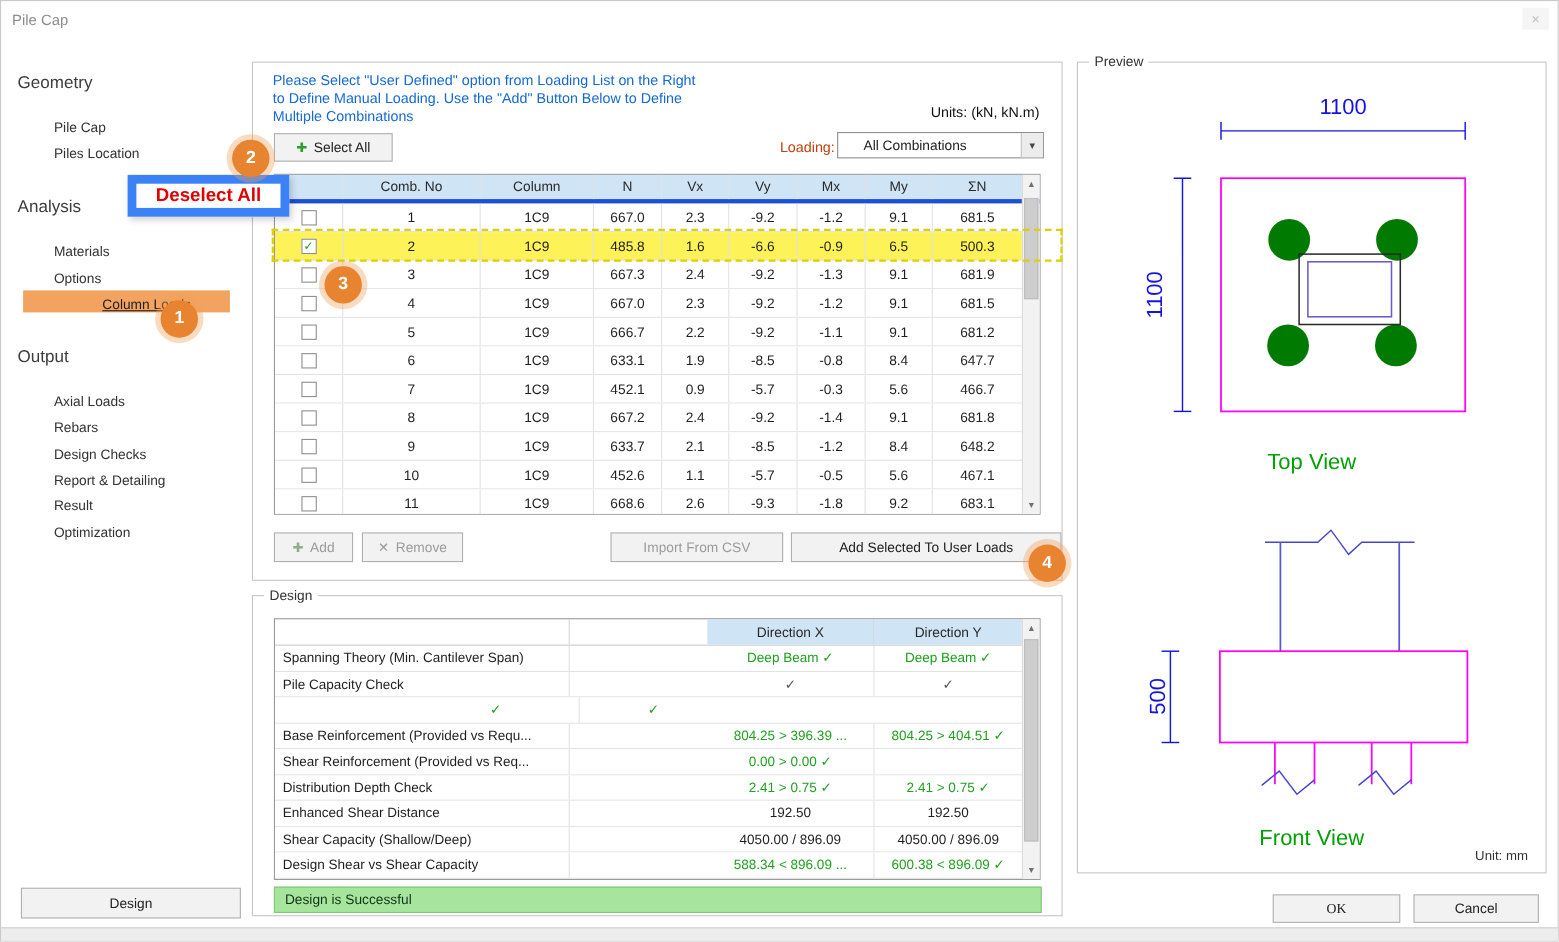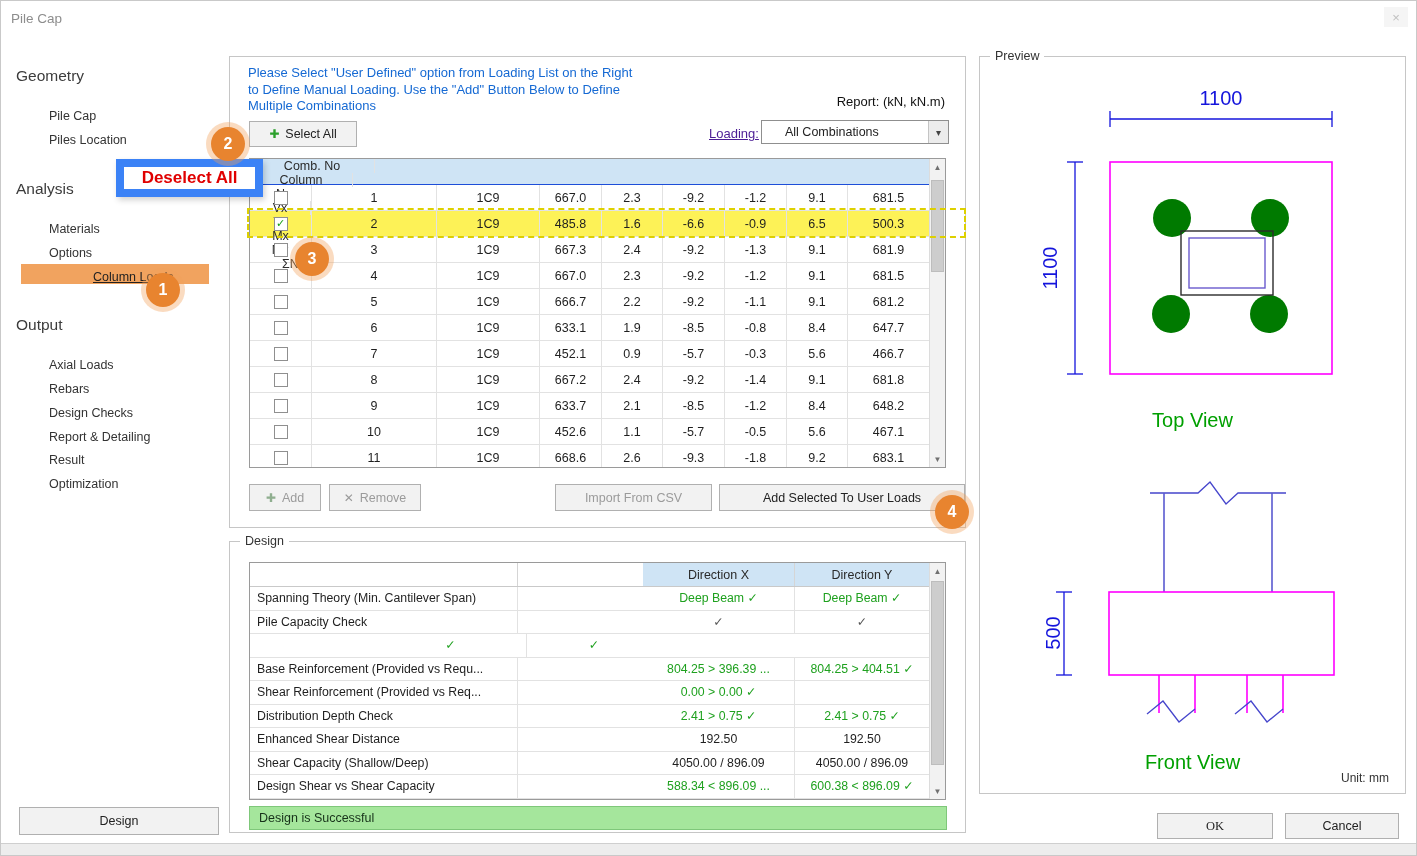--- a/index.html
+++ b/index.html
@@ -22,31 +22,31 @@
   .design-btn { position:absolute; left:18px; top:806px; width:200px; height:28px; }
 
   
   .loads-box { position:absolute; left:228px; top:55px; width:737px; height:472px; border:1px solid #c6c6c6; }
   .instruction { position:absolute; left:18px; top:8px; width:390px; font-size:13px; line-height:16.5px; color:#1569d3; }
   .units-label { position:absolute; right:20px; top:37px; font-size:13px; color:#111; }
   .select-all-btn { position:absolute; left:19px; top:64px; width:108px; height:26px; }
   .icon-plus { color:#2ca02c; font-size:12px; font-weight:bold; }
   .icon-plus.muted { color:#8fae8f; }
   .icon-x { color:#9a9a9a; font-size:12px; font-weight:bold; }
-  .loading-label { position:absolute; left:479px; top:69px; font-size:13px; color:#4c1d95;text-decoration:underline; }
+  .loading-label { position:absolute; left:479px; top:69px; font-size:13px; color:#c2410c; }
   .combo { position:absolute; left:531px; top:63px; width:188px; height:24px; background:#fff;
            border:1px solid #8f8f8f; display:flex; align-items:center; padding-left:23px;
            font-size:12.5px; cursor:pointer; }
   .combo-btn { position:absolute; right:0; top:0; bottom:0; width:20px; background:#ececec;
                border-left:1px solid #c4c4c4; display:flex; align-items:center; justify-content:center;
                font-size:10px; color:#444; }
 
   .ltable { position:absolute; left:19px; top:101px; width:697px; height:310px;
             border:1px solid #9a9a9a; background:#fff; }
-  .lhead { display:flex; height:26px; background:#cfe4f5; border-bottom:1px solid #1d4ed8;flex-direction:column; }
+  .lhead { display:flex; height:26px; background:#cfe4f5; border-bottom:4px solid #1d4ed8; }
   .lhead .lc { font-size:12.5px; color:#2a2a2a; }
   .lbody { height:282px; overflow:hidden; }
   .lrow { display:flex; height:26px; border-bottom:1px solid #e2e2e2; background:#fff; }
   .lrow.on { background:#fdf257; }
   .lc { display:flex; align-items:center; justify-content:center; border-right:1px solid #e2e2e2;
         font-size:12.5px; color:#1f1f1f; }
   .c0{width:62px}.c1{width:125px}.c2{width:103px}.c3{width:62px}.c4{width:61px}
   .c5{width:62px}.c6{width:62px}.c7{width:61px}.c8{width:81px;border-right:none}
   .cb { width:14px; height:14px; background:#fff; border:1px solid #8f8f8f; display:flex;
         align-items:center; justify-content:center; font-size:11px; font-weight:bold; color:#14a014; cursor:pointer; }
@@ -128,21 +128,21 @@
   <div class="side-i" style="left:48px;top:357px">Axial Loads</div>
   <div class="side-i" style="left:48px;top:381px">Rebars</div>
   <div class="side-i" style="left:48px;top:405px">Design Checks</div>
   <div class="side-i" style="left:48px;top:429px">Report &amp; Detailing</div>
   <div class="side-i" style="left:48px;top:452px">Result</div>
   <div class="side-i" style="left:48px;top:476px">Optimization</div>
   <button class="btn design-btn">Design</button>
 
   <div class="loads-box">
     <div class="instruction">Please Select "User Defined" option from Loading List on the Right to Define Manual Loading. Use the "Add" Button Below to Define Multiple Combinations</div>
-    <div class="units-label">Report: (kN, kN.m)</div>
+    <div class="units-label">Units: (kN, kN.m)</div>
     <button class="btn select-all-btn">
       <span class="icon-plus">✚</span>
       <span>Select All</span>
     </button>
     <div class="loading-label">Loading:</div>
     <div class="combo">
       <span>All Combinations</span>
       <span class="combo-btn">▾</span>
     </div>
 

